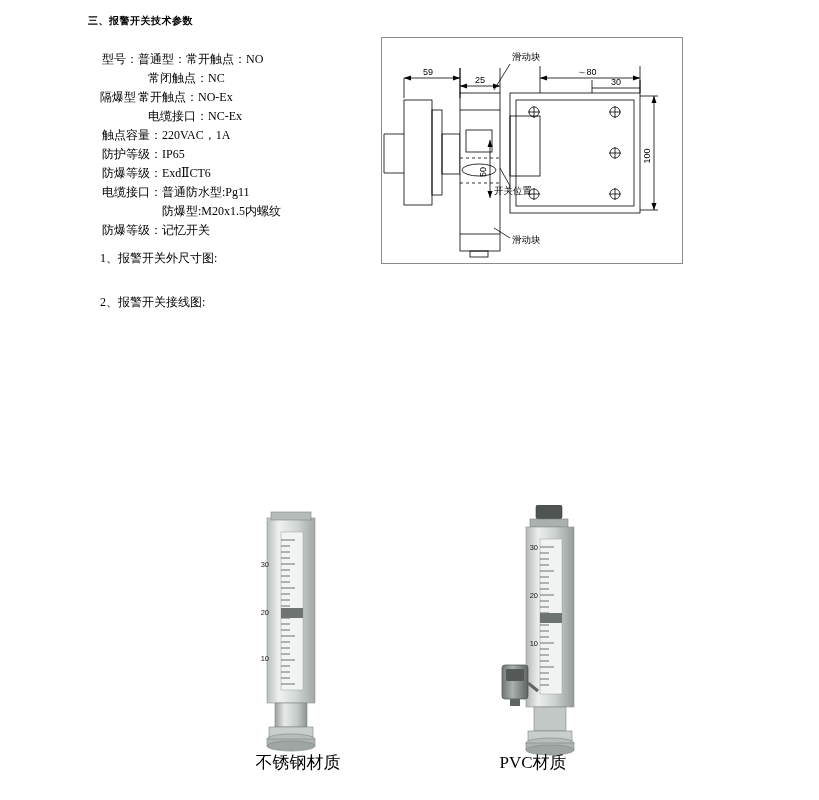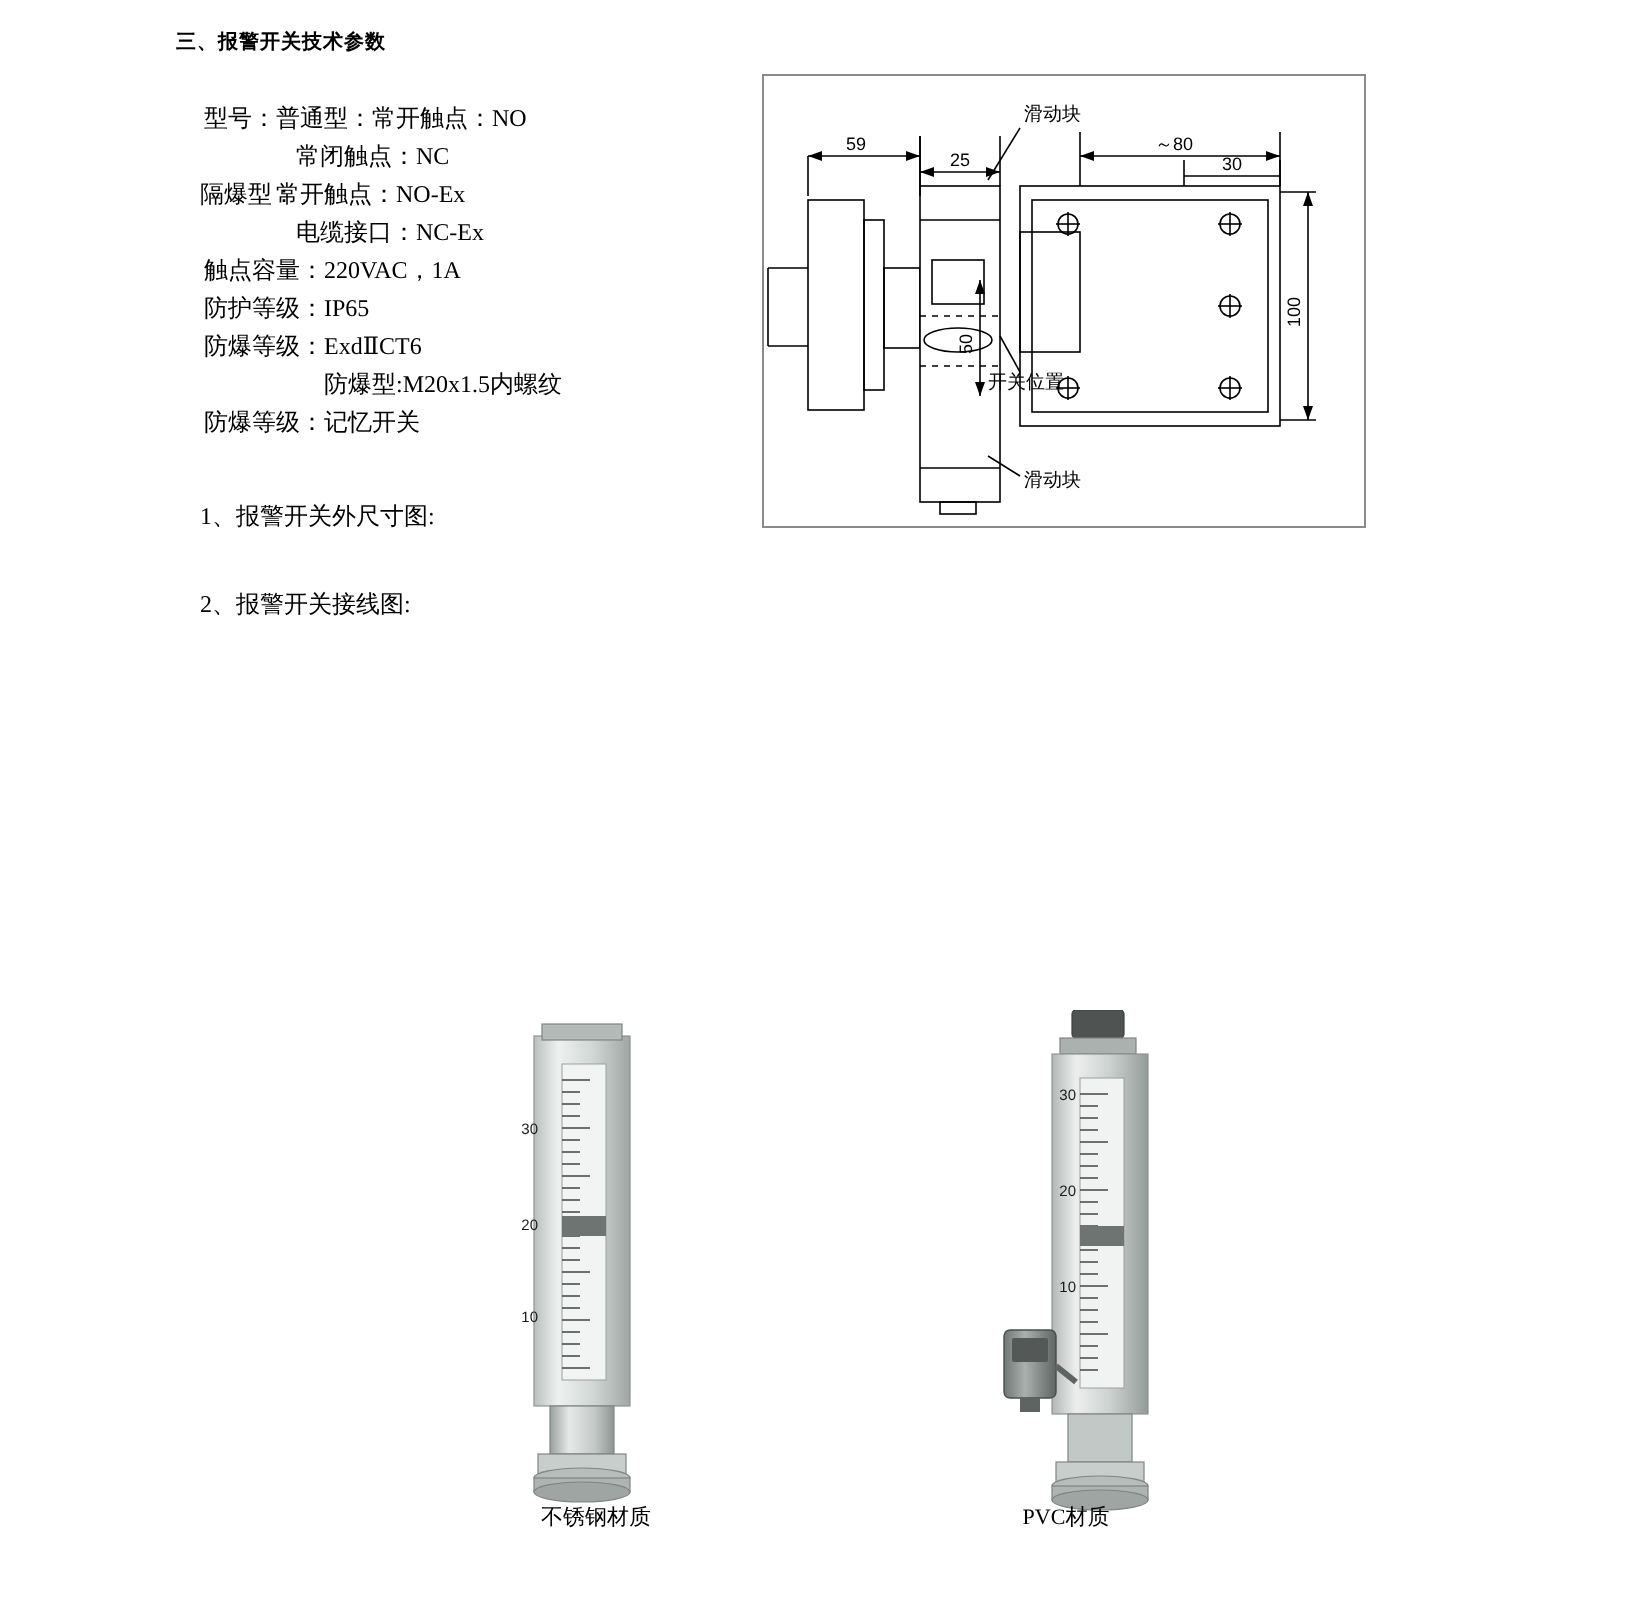--- a/index.html
+++ b/index.html
@@ -94,40 +94,41 @@
   
   .photo-block {
     position: absolute;
   }
   #photo-ss { left: 245px; top: 510px; width: 110px; height: 250px; }
   #photo-pvc { left: 500px; top: 505px; width: 115px; height: 255px; }
   .photo-caption {
     position: absolute;
     width: 140px;
     text-align: center;
-    font-size: 11px;
+    font-size: 17px;
   }
   #caption-ss { left: 228px; top: 751px; }
   #caption-pvc { left: 463px; top: 751px; }
 </style>
 </head>
 <body>
 
 <div class="page">
 
   <div class="section-title">三、报警开关技术参数</div>
 
   <div class="specs">
     <div class="spec-row r1"><span class="lbl">型号：</span><span class="val">普通型：常开触点：NO</span></div>
     <div class="spec-row r2 indent-1"><span class="val">常闭触点：NC</span></div>
     <div class="spec-row r3"><span class="lbl">隔爆型：</span><span class="val">常开触点：NO-Ex</span></div>
     <div class="spec-row r4 indent-1"><span class="val">电缆接口：NC-Ex</span></div>
     <div class="spec-row r5"><span class="lbl">触点容量：</span><span class="val">220VAC，1A</span></div>
     <div class="spec-row r6"><span class="lbl">防护等级：</span><span class="val">IP65</span></div>
     <div class="spec-row r7"><span class="lbl">防爆等级：</span><span class="val">ExdⅡCT6</span></div>
+    <div class="spec-row r8"><span class="lbl">电缆接口：</span><span class="val">普通防水型:Pg11</span></div>
     <div class="spec-row r9 indent-2"><span class="val">防爆型:M20x1.5内螺纹</span></div>
     <div class="spec-row r10"><span class="lbl">防爆等级：</span><span class="val">记忆开关</span></div>
   </div>
 
   <div class="list-note" id="note1">1、报警开关外尺寸图:</div>
   <div class="list-note" id="note2">2、报警开关接线图:</div>
 
   <div class="drawing">
     <svg width="298" height="223" viewBox="0 0 298 223" xmlns="http://www.w3.org/2000/svg">
       <g stroke="#000" fill="none" stroke-width="0.8">

